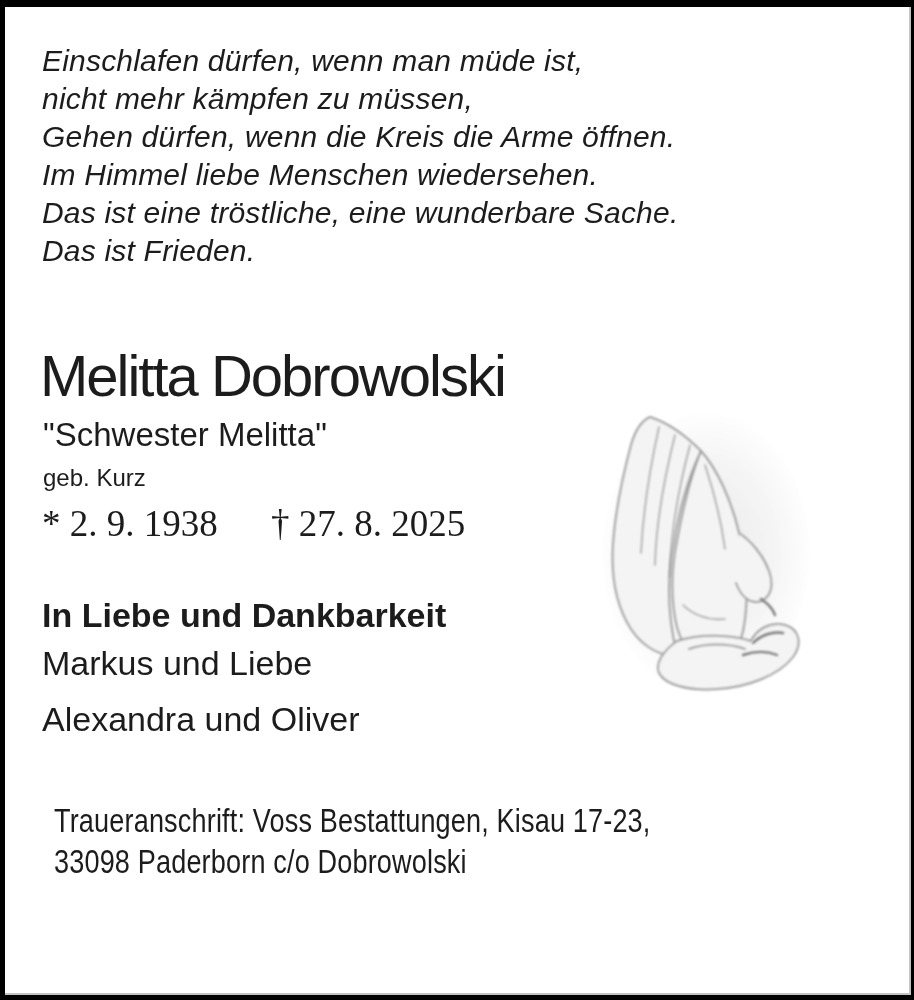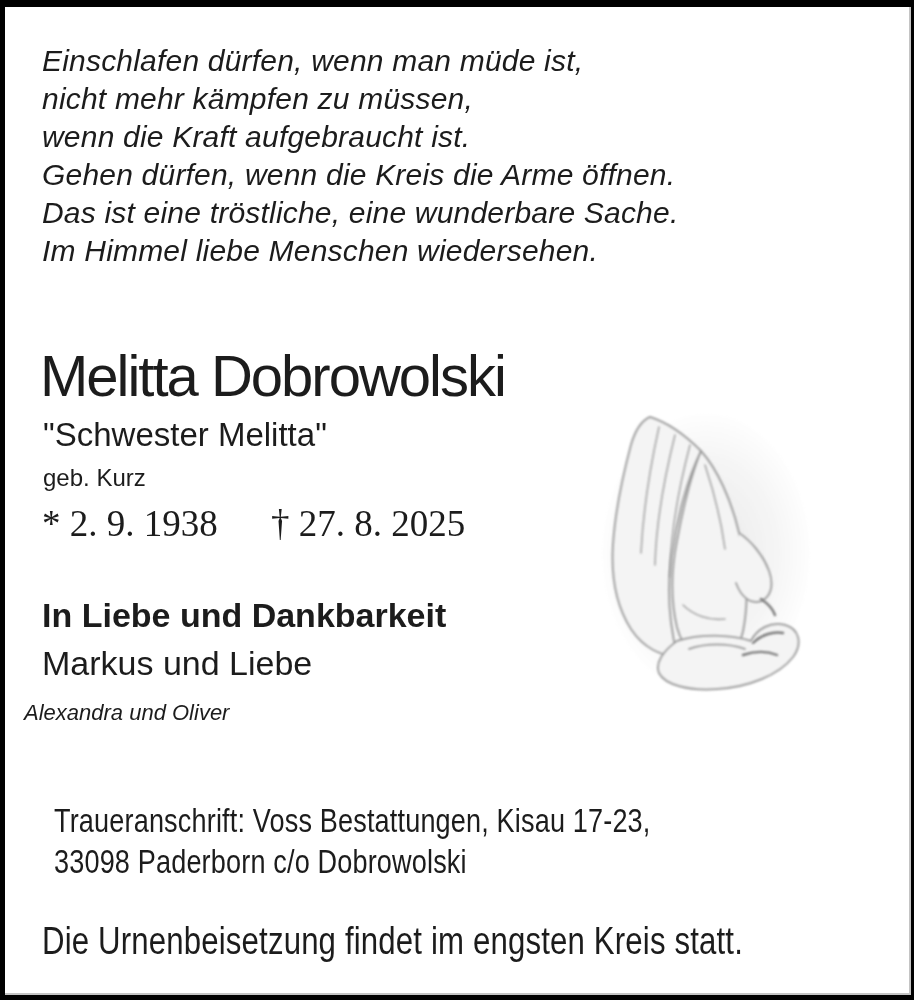--- a/index.html
+++ b/index.html
@@ -73,25 +73,24 @@
   }
   .mourner-1 {
     position: absolute;
     left: 42px;
     top: 644px;
     font-size: 34px;
     white-space: nowrap;
   }
   .mourner-2 {
     position: absolute;
-    left: 24px;
+    left: 42px;
     top: 700px;
-    font-size: 22px;
+    font-size: 34px;
     white-space: nowrap;
-    font-style: italic;
   }
   .address {
     position: absolute;
     left: 42px;
     top: 800px;
     font-size: 33px;
     line-height: 41px;
     margin-left: 12px;
   }
   .funeral-note {
@@ -117,47 +116,44 @@
 </style>
 </head>
 <body>
 
 <div class="notice">
   <div class="frame-border"></div>
 
   <div class="poem">
     <div>Einschlafen dürfen, wenn man müde ist,</div>
     <div>nicht mehr kämpfen zu müssen,</div>
-    <div>wenn die Kraft aufgebraucht ist.</div>
     <div>Gehen dürfen, wenn die Kreis die Arme öffnen.</div>
+    <div>Im Himmel liebe Menschen wiedersehen.</div>
     <div>Das ist eine tröstliche, eine wunderbare Sache.</div>
-    <div>Im Himmel liebe Menschen wiedersehen.</div>
+    <div>Das ist Frieden.</div>
   </div>
 
   <div class="name">Melitta Dobrowolski</div>
   <div class="nickname">"Schwester Melitta"</div>
   <div class="maiden">geb. Kurz</div>
 
   <div class="dates">
     <span class="birth">* 2. 9. 1938</span>
     <span class="death">† 27. 8. 2025</span>
   </div>
 
   <div class="tribute">In Liebe und Dankbarkeit</div>
   <div class="mourner-1">Markus und Liebe</div>
   <div class="mourner-2">Alexandra und Oliver</div>
 
   <div class="address">
     <div><span class="condensed">Traueranschrift: Voss Bestattungen, Kisau 17-23,</span></div>
     <div><span class="condensed">33098 Paderborn c/o Dobrowolski</span></div>
   </div>
 
-  <div class="funeral-note">
-    <span class="condensed">Die Urnenbeisetzung findet im engsten Kreis statt.</span>
-  </div>
 
   <div class="hands">
     <svg viewBox="0 0 230 297" width="230" height="297" xmlns="http://www.w3.org/2000/svg">
       <defs>
         <filter id="soft" x="-20%" y="-20%" width="140%" height="140%">
           <feGaussianBlur stdDeviation="1.1"></feGaussianBlur>
         </filter>
         <radialGradient id="haze" cx="50%" cy="50%" r="50%">
           <stop offset="0%" stop-color="#d9d9d9"></stop>
           <stop offset="65%" stop-color="#efefef"></stop>

